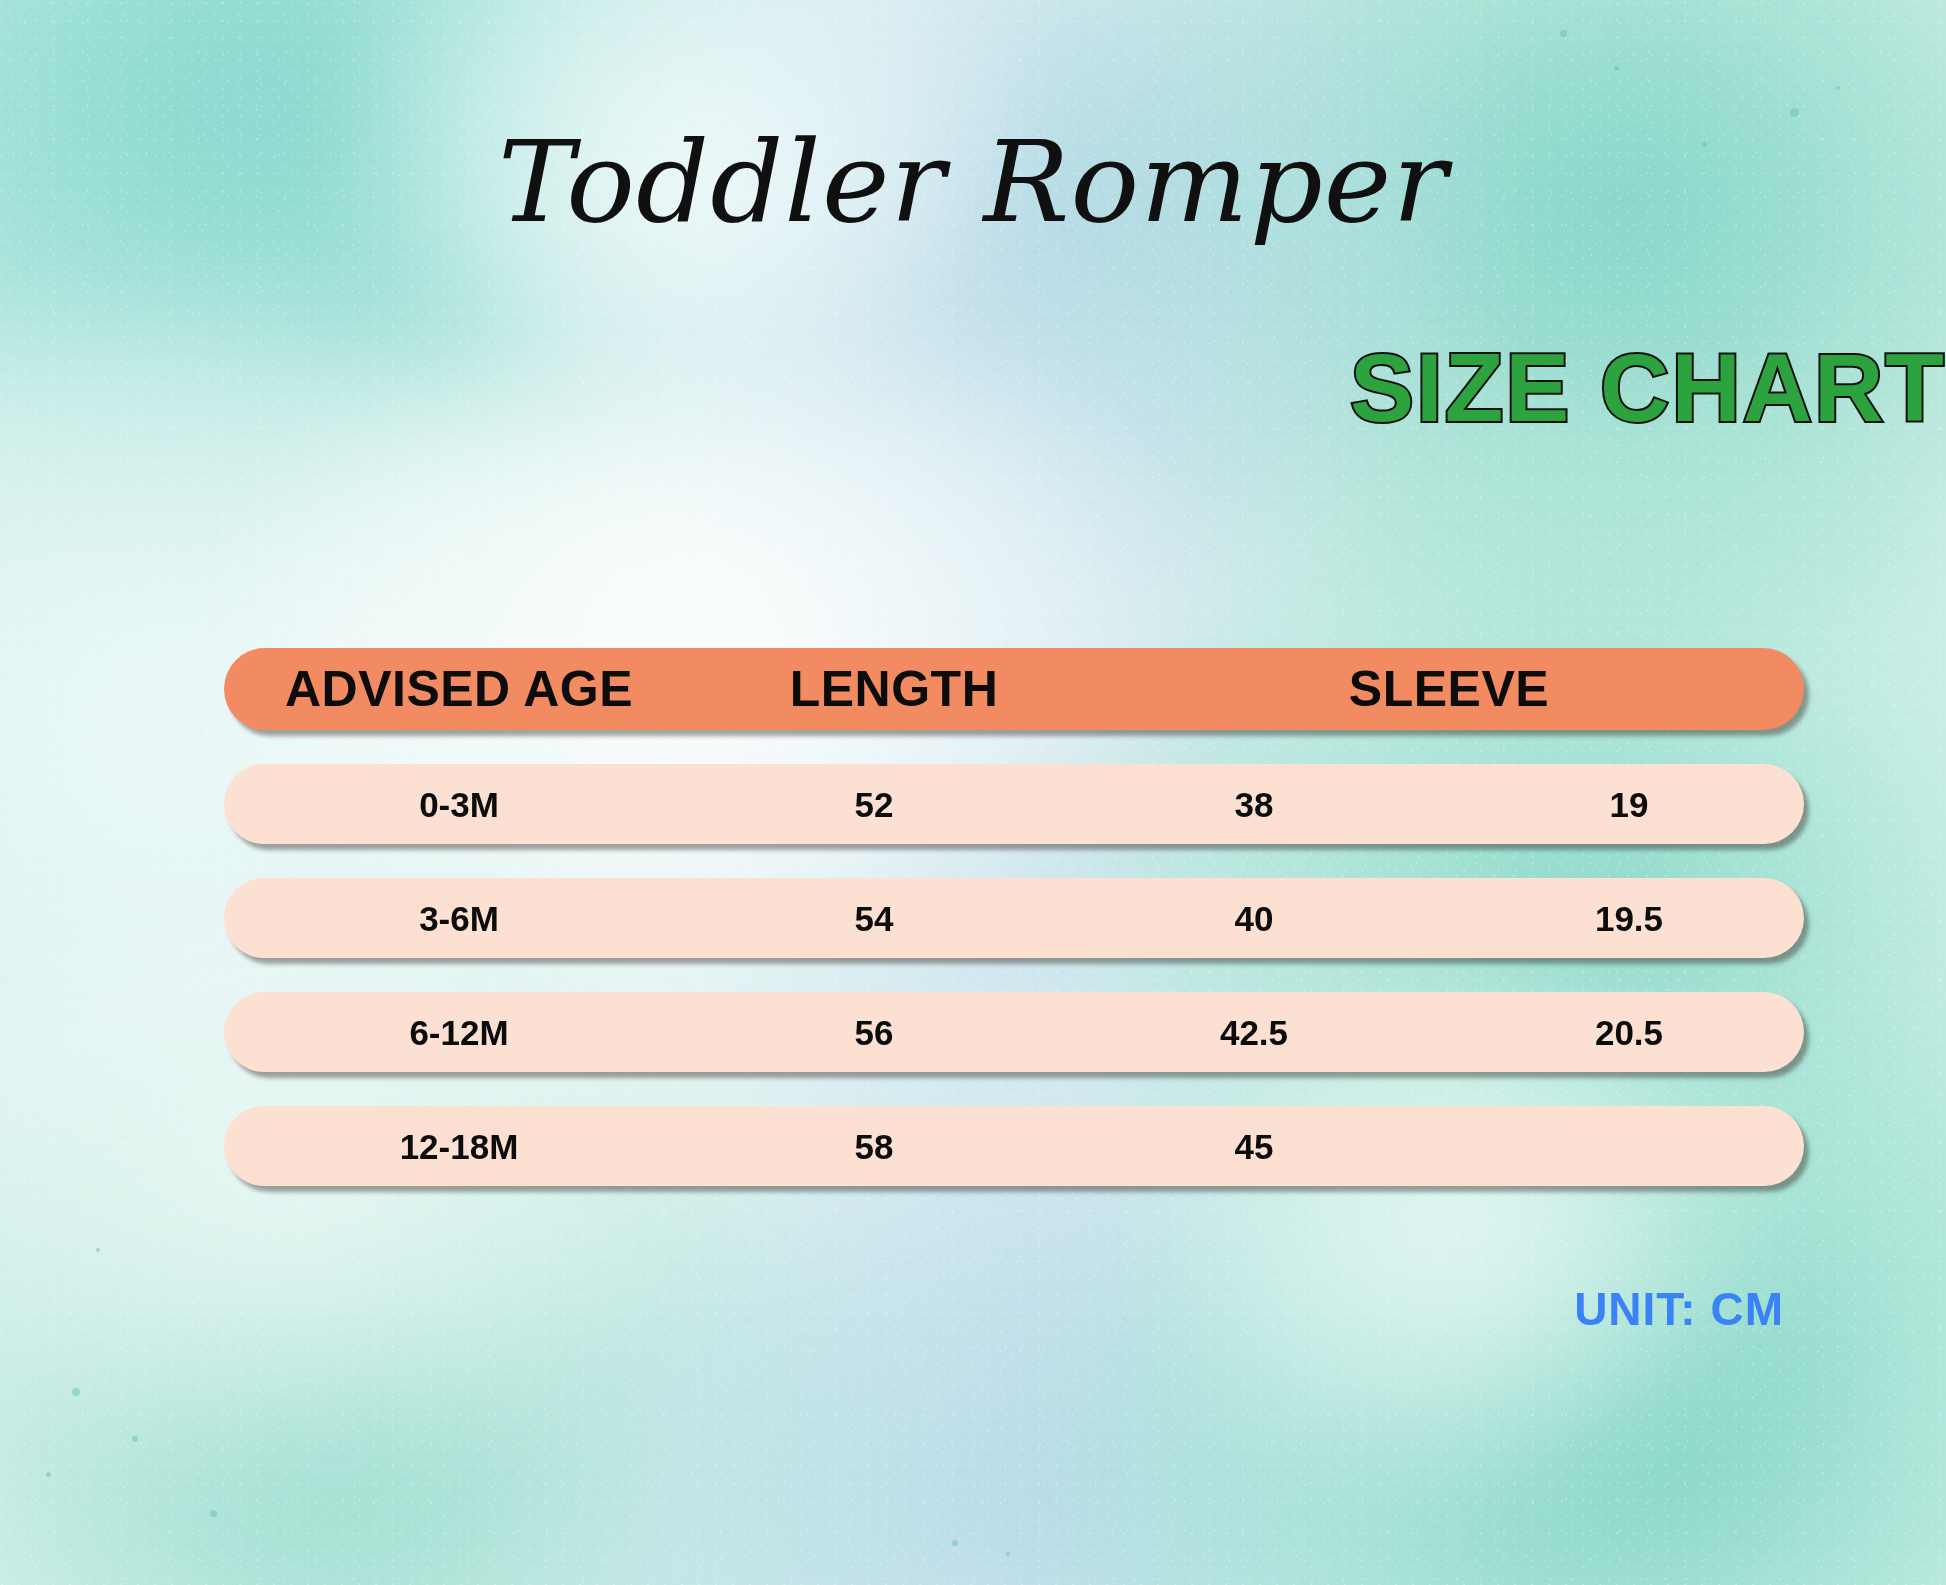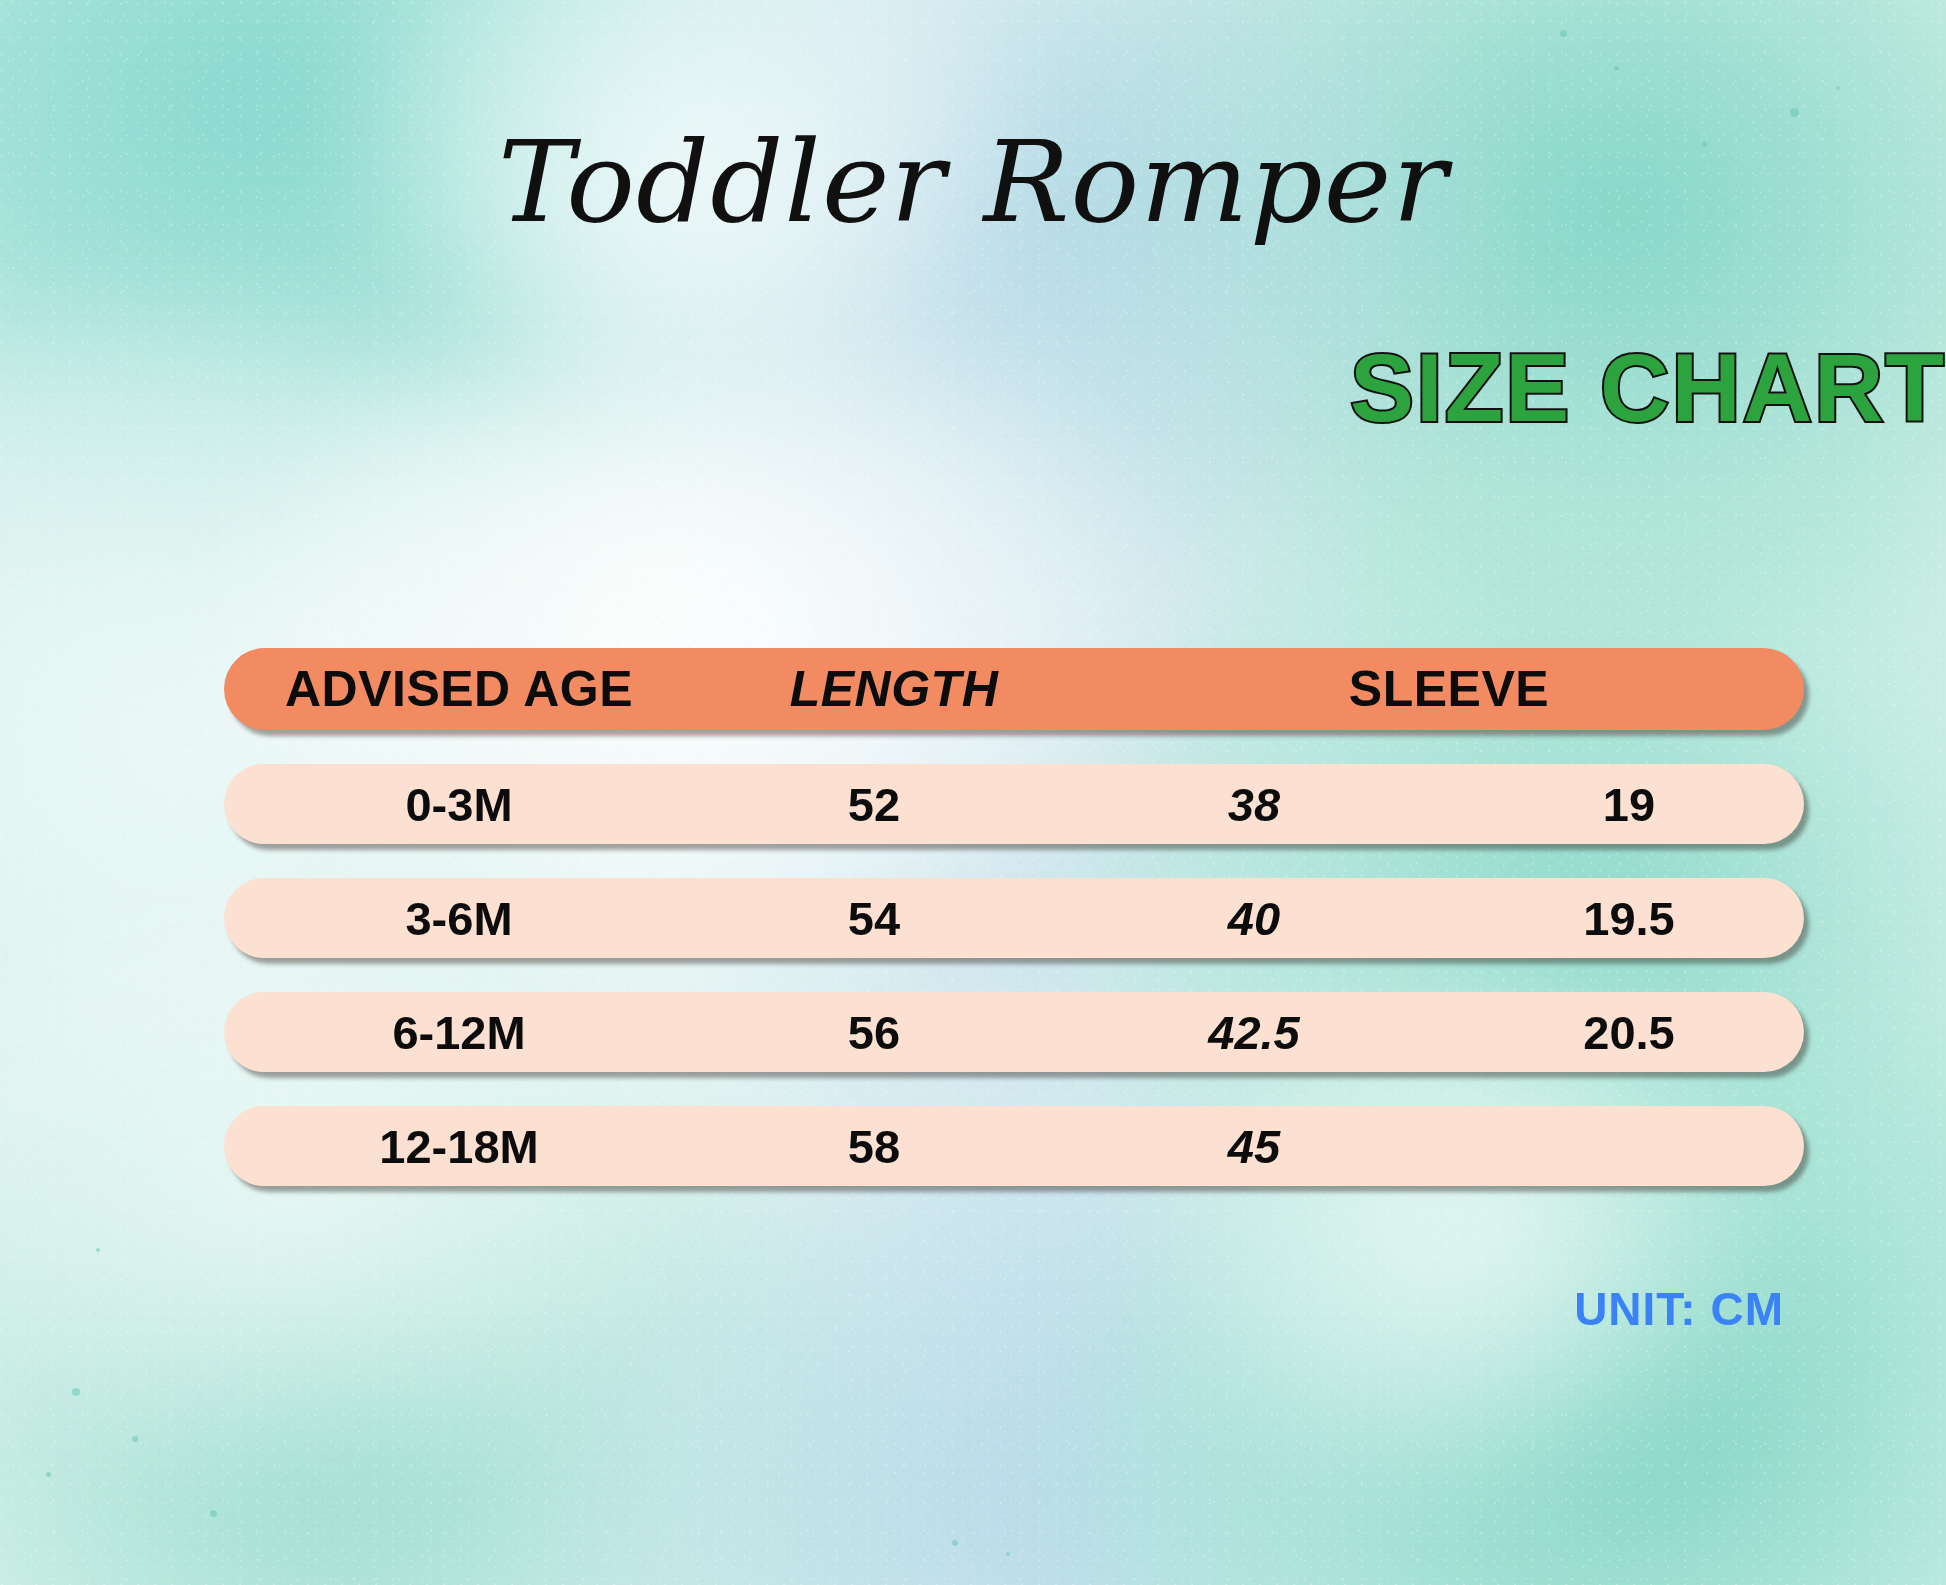--- a/index.html
+++ b/index.html
@@ -181,31 +181,31 @@
   }
 
   .row.data {
     background: #fce0d2;
   }
 
   .cell {
     font-weight: 700;
     color: #0c0c0c;
     text-align: center;
-    font-size: 47px;
+    font-size: 35px;
     line-height: 1;
     font-family: "Liberation Sans", sans-serif;
     white-space: nowrap;
   }
 
   .row.header .cell { font-size: 50px; letter-spacing: 0.5px; }
 
   .c-age    { flex: 0 0 470px; }
   .c-width  { flex: 0 0 360px; }
-  .c-length { flex: 0 0 400px; font-style: italic; }
+  .c-length { flex: 0 0 400px; }
   .c-sleeve { flex: 1 1 auto; }
 
   .unit {
     position: absolute;
     right: 162px;
     top: 1282px;
     font-family: "Liberation Sans", sans-serif;
     font-weight: 700;
     font-size: 46px;
     letter-spacing: 1px;

